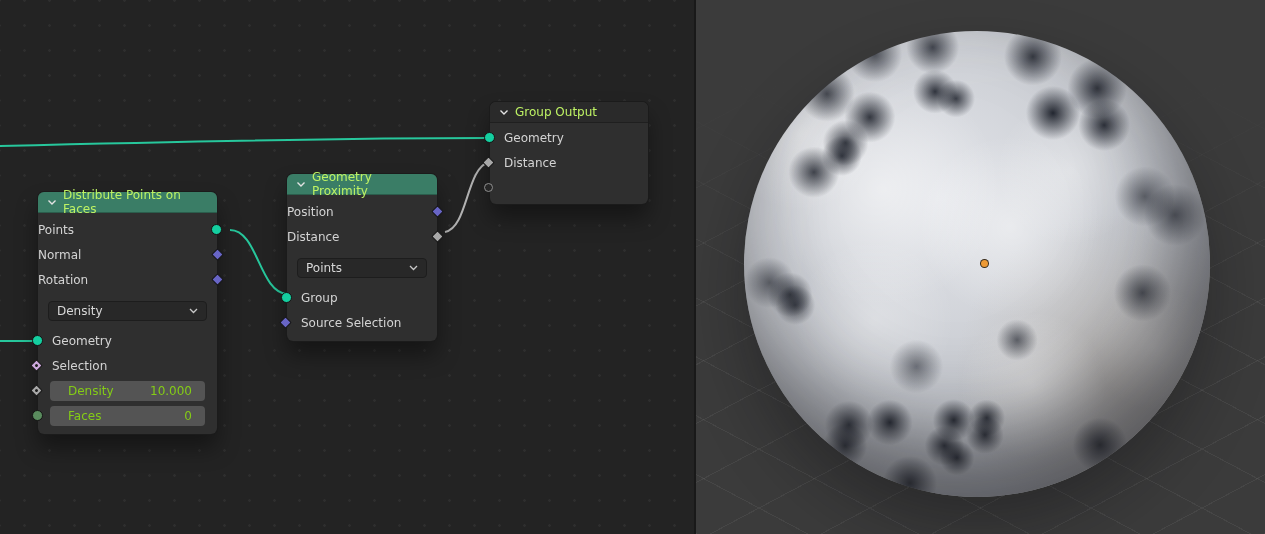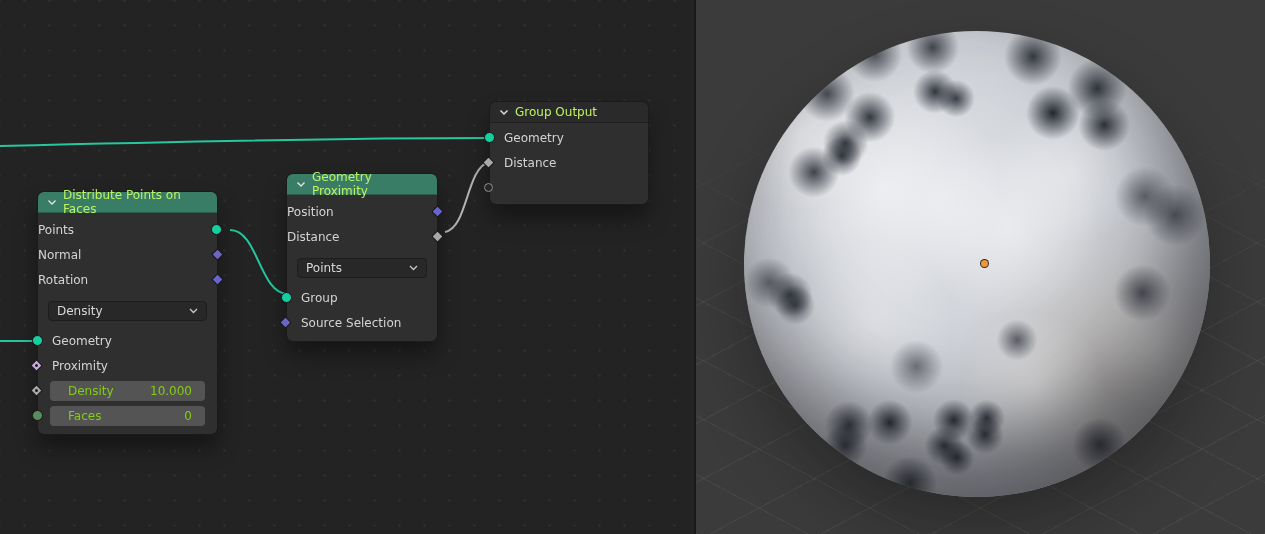--- a/index.html
+++ b/index.html
@@ -141,21 +141,21 @@
                 <polyline points="1,1 4.5,4.5 8,1" stroke="#c8c8c8" stroke-width="1.3" fill="none"></polyline>
               </svg>
           </span>
         </div>
         <div class="row in">
           <span class="socket circle s-geo"></span>
           <span>Geometry</span>
         </div>
         <div class="row in">
           <span class="socket diamond s-bool dotted"></span>
-          <span>Proximity</span>
+          <span>Selection</span>
         </div>
         <div class="row slider-row">
           <span class="socket diamond s-float dotted" style="left:-6px;"></span>
           <div class="slider">
             <span>Density</span>
             <span>10.000</span>
           </div>
         </div>
         <div class="row slider-row">
           <span class="socket circle s-int" style="left:-6px;"></span>

